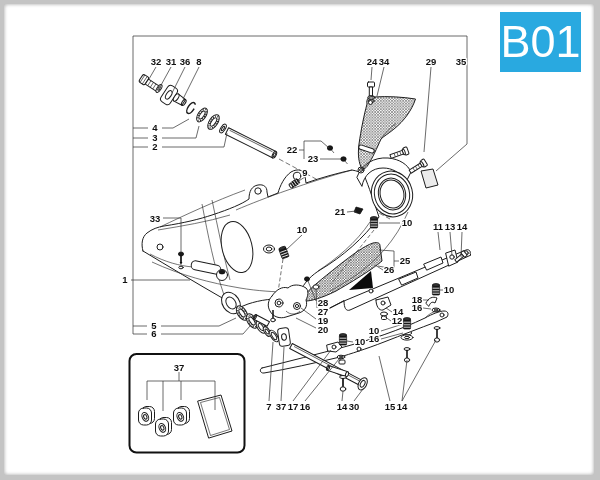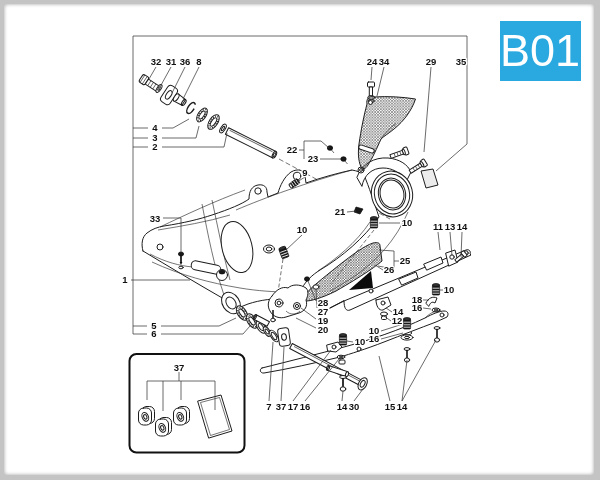--- a/index.html
+++ b/index.html
@@ -1,21 +1,21 @@
 <!DOCTYPE html>
 <html><head>
 <meta charset="utf-8">
 <style>
   html,body{margin:0;padding:0;width:600px;height:480px;overflow:hidden;
     font-family:"Liberation Sans","DejaVu Sans",sans-serif;background:#c6c6c6;}
   #frame{position:absolute;left:0;top:0;width:600px;height:480px;background:#c4c4c4;}
   #page{position:absolute;left:4px;top:4px;width:590px;height:471px;background:#ffffff;
     border-radius:4px;box-shadow:inset 0 0 3px 1px rgba(150,150,150,.55);}
-  #badge{position:absolute;left:500px;top:21px;width:81px;height:60px;
-    display:flex;align-items:center;}
+  #badge{position:absolute;left:500px;top:12px;width:81px;height:60px;
+    display:flex;align-items:center;justify-content:center;}
   #badge span{font-size:45px;font-weight:400;letter-spacing:0px;line-height:1;
     transform:translateY(-1px);}
   svg#fig{position:absolute;left:0;top:0;}
   .ln{fill:none;stroke:#1d1d1d;stroke-width:1;stroke-linejoin:round;stroke-linecap:round;}
   .lnw{fill:#ffffff;stroke:#1d1d1d;stroke-width:1;stroke-linejoin:round;stroke-linecap:round;}
   .thin{fill:none;stroke:#2a2a2a;stroke-width:.65;}
   .leader{fill:none;stroke:#3a3a3a;stroke-width:.75;stroke-linejoin:round;}
   .callout{font-family:"Liberation Sans","DejaVu Sans",sans-serif;font-size:9.5px;
     font-weight:bold;fill:#101010;text-anchor:middle;paint-order:stroke;
     stroke:#ffffff;stroke-width:2.6px;stroke-linejoin:round;}

